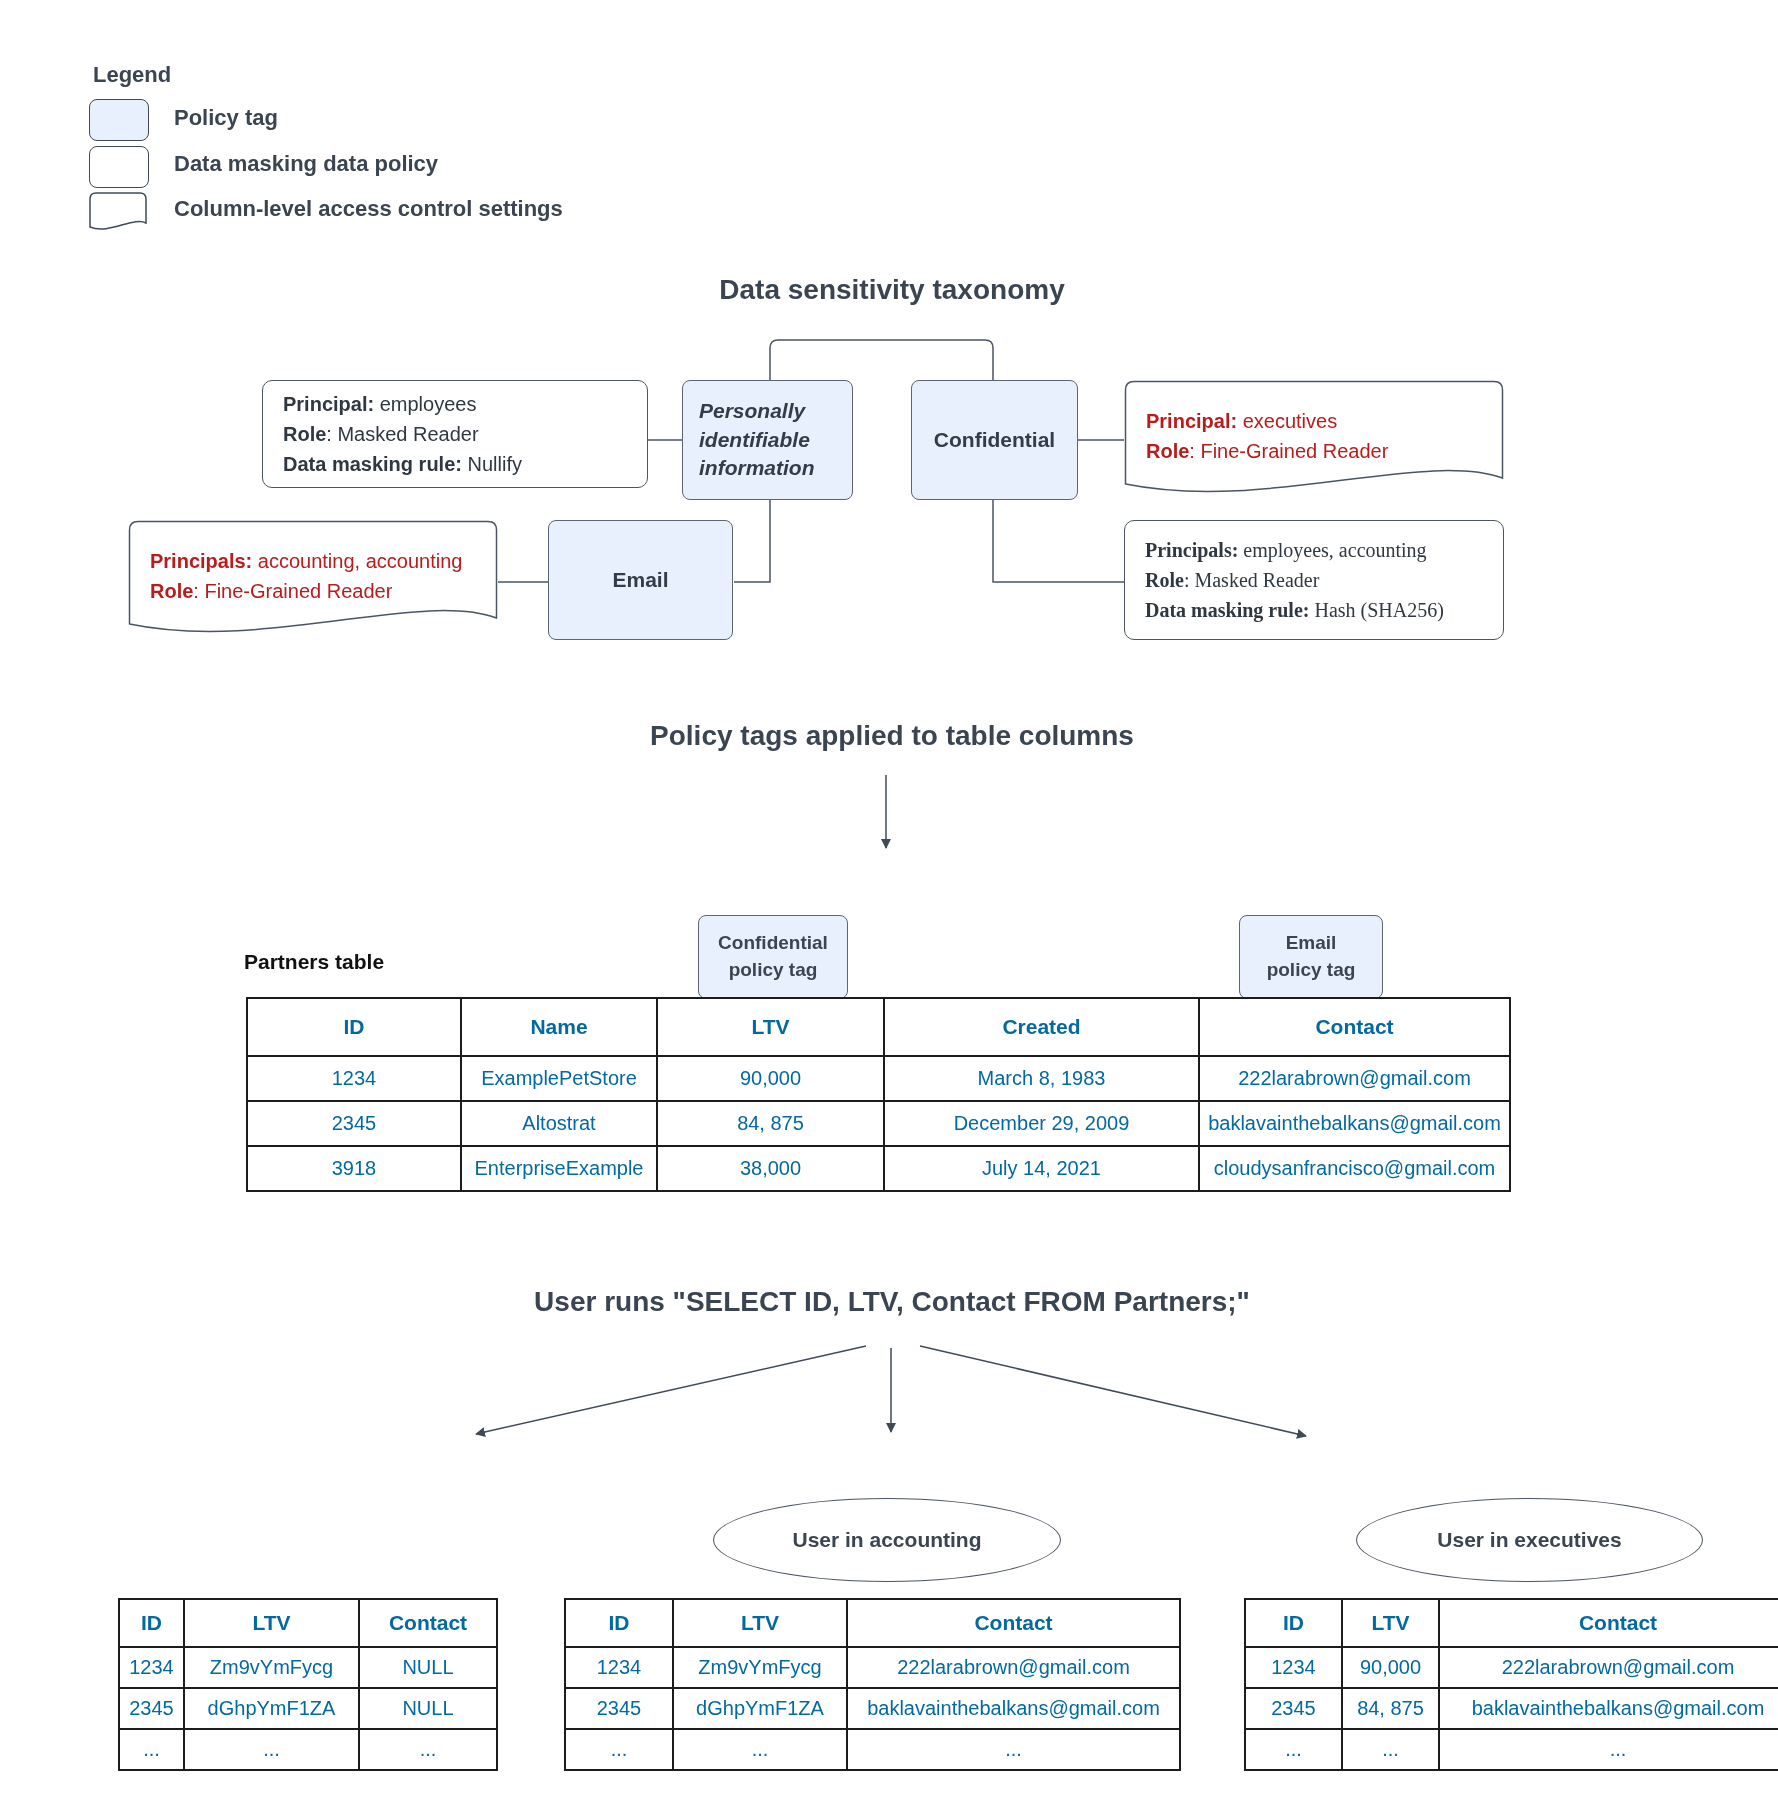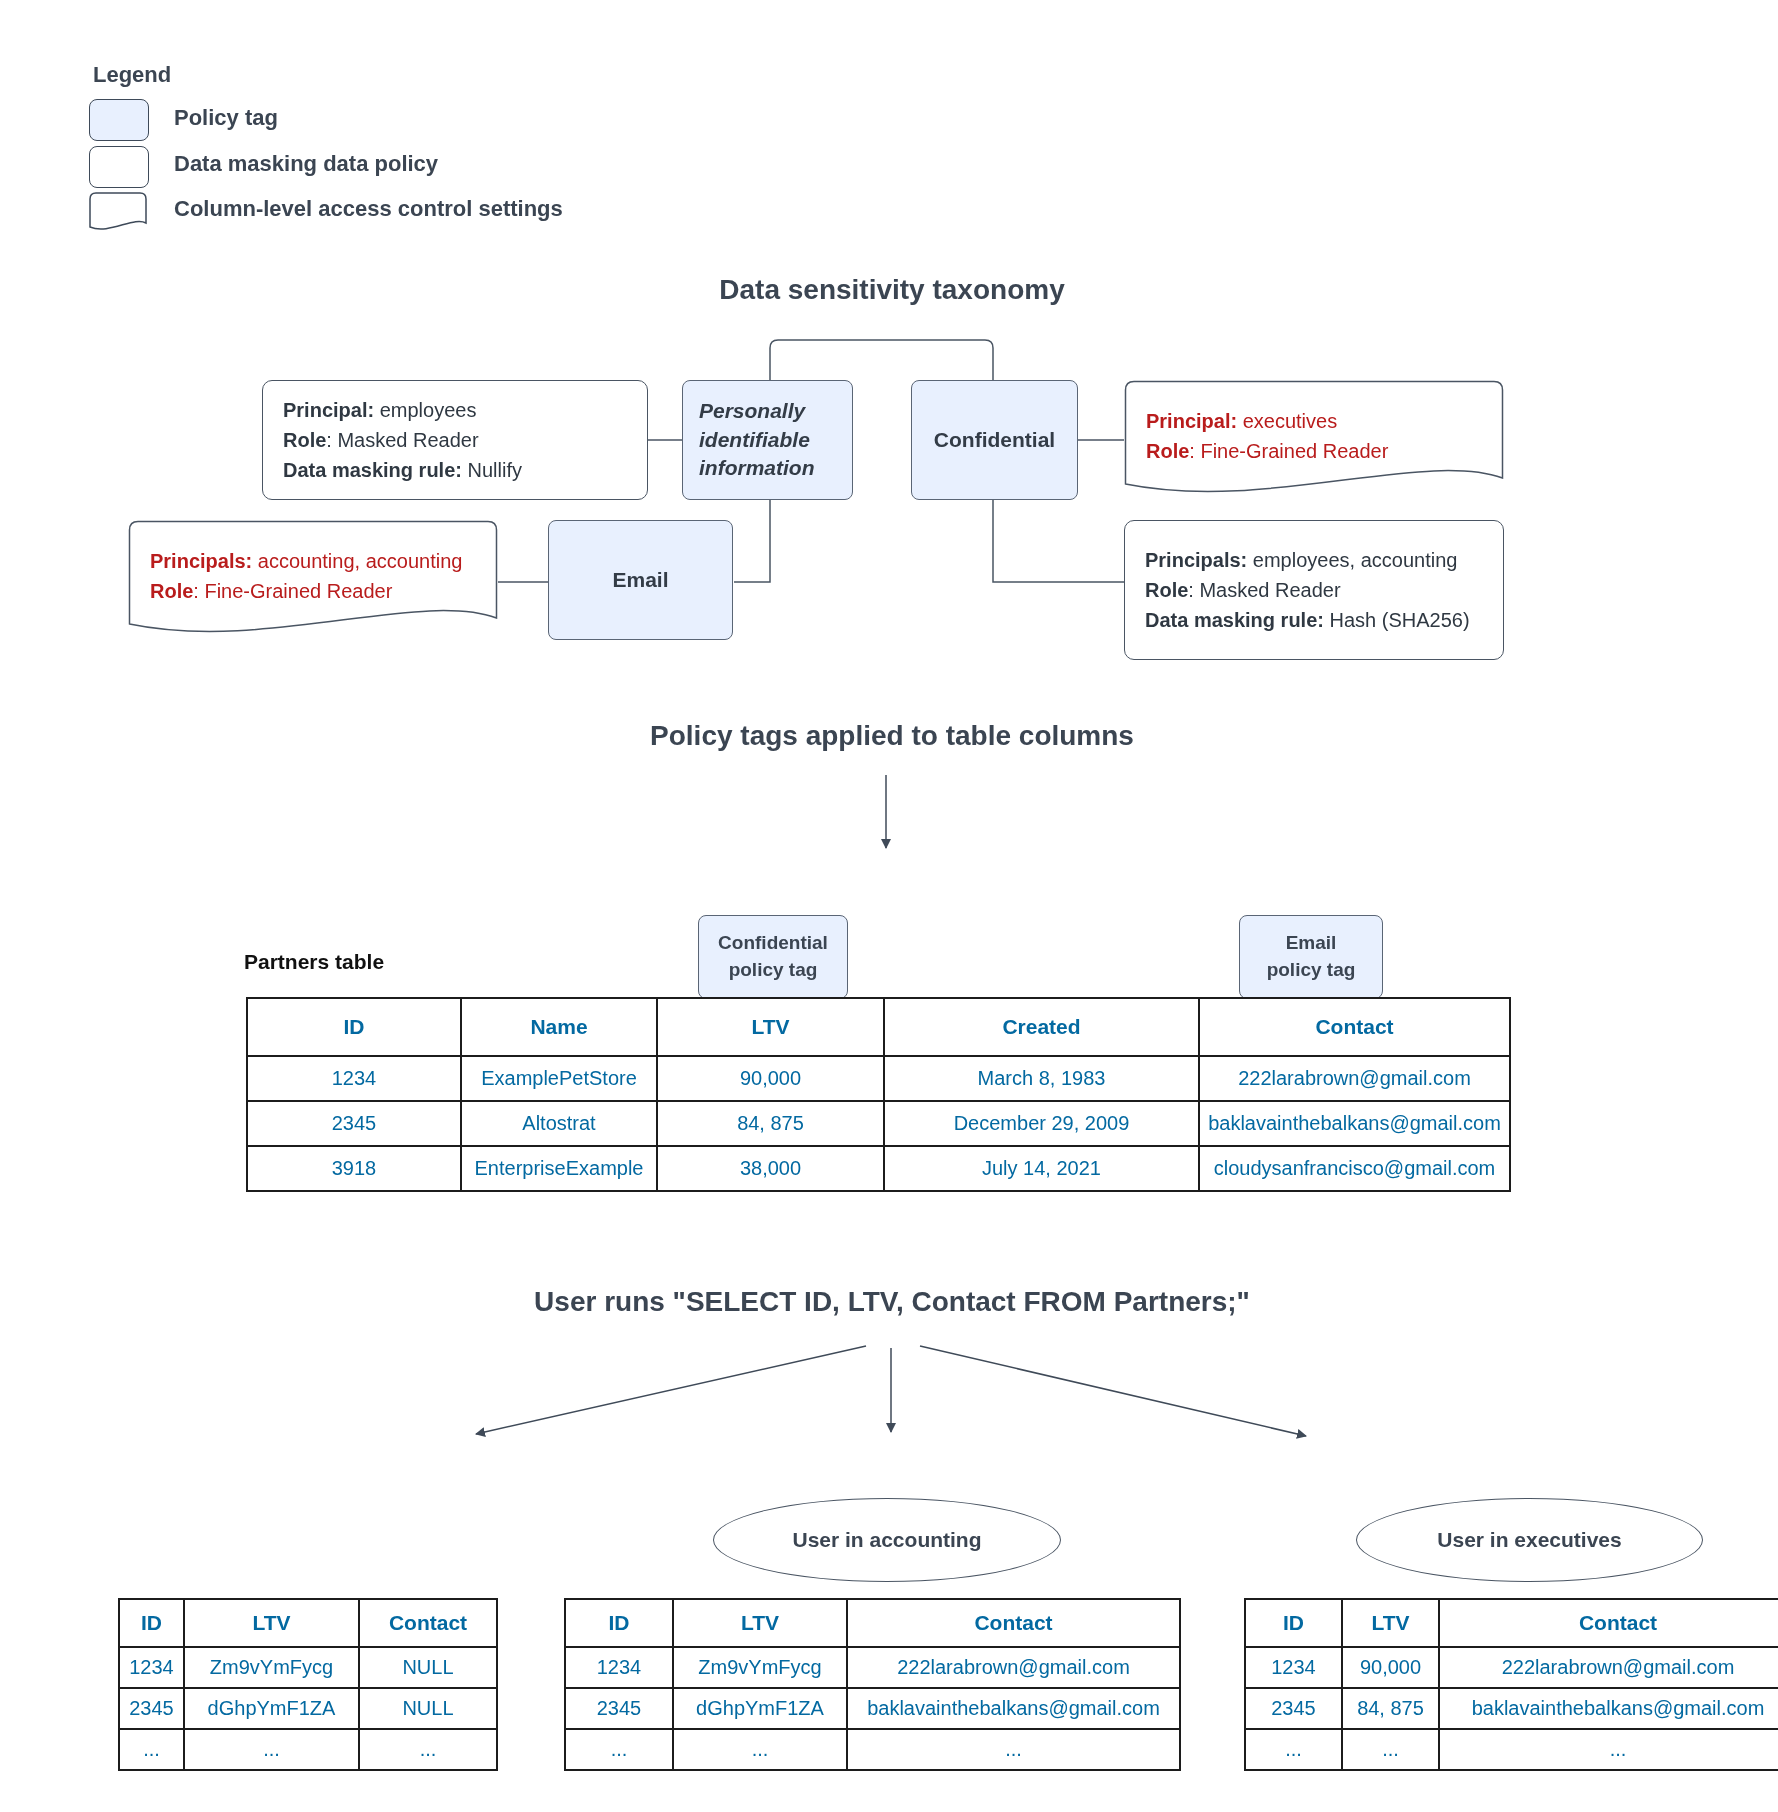--- a/index.html
+++ b/index.html
@@ -65,21 +65,21 @@
   <div class="abs legend-label" style="left:126px;top:151px;">Data masking data policy</div>
   <div class="abs" style="left:41px;top:192px;width:58px;height:44px;">
     <svg width="58" height="44" viewBox="0 0 58 44">
       <path d="M 7 1 L 51 1 Q 57 1 57 7 L 57 31 C 45 24 20 43 1 35 L 1 7 Q 1 1 7 1 Z" fill="#ffffff" stroke="#3e4a59" stroke-width="1.5"></path>
     </svg>
   </div>
   <div class="abs legend-label" style="left:126px;top:196px;">Column-level access control settings</div>
 
   <div class="abs sec-title" style="left:244px;top:274px;width:1200px;">Data sensitivity taxonomy</div>
 
-  <div class="abs policy-box" style="left:214px;top:380px;width:386px;height:120px;box-sizing:border-box;">
+  <div class="abs policy-box" style="left:214px;top:380px;width:386px;height:108px;box-sizing:border-box;">
     <div><span class="b">Principal:</span><span> employees</span></div>
     <div><span class="b">Role</span><span>: Masked Reader</span></div>
     <div><span class="b">Data masking rule:</span><span> Nullify</span></div>
   </div>
 
   <div class="abs blue-box" style="left:634px;top:380px;width:171px;height:120px;box-sizing:border-box;">
     <div class="left-text">Personally identifiable information</div>
   </div>
 
   <div class="abs blue-box" style="left:863px;top:380px;width:167px;height:120px;box-sizing:border-box;">
@@ -103,21 +103,21 @@
     <div class="doc-text">
       <div><span class="b">Principals:</span><span> accounting, accounting</span></div>
       <div><span class="b">Role</span><span>: Fine-Grained Reader</span></div>
     </div>
   </div>
 
   <div class="abs blue-box" style="left:500px;top:520px;width:185px;height:120px;box-sizing:border-box;">
     <div>Email</div>
   </div>
 
-  <div class="abs policy-box" style="left:1076px;top:520px;width:380px;height:140px;box-sizing:border-box;">
+  <div class="abs policy-box" style="left:1076px;top:520px;width:380px;height:120px;box-sizing:border-box;font-family:Liberation Serif, serif;">
     <div><span class="b">Principals:</span><span> employees, accounting</span></div>
     <div><span class="b">Role</span><span>: Masked Reader</span></div>
     <div><span class="b">Data masking rule:</span><span> Hash (SHA256)</span></div>
   </div>
 
   <div class="abs sec-title" style="left:244px;top:720px;width:1200px;">Policy tags applied to table columns</div>
 
   <div class="abs partners-label" style="left:196px;top:950px;">Partners table</div>
 
   <div class="abs tag-box" style="left:650px;top:915px;width:150px;height:84px;box-sizing:border-box;">

